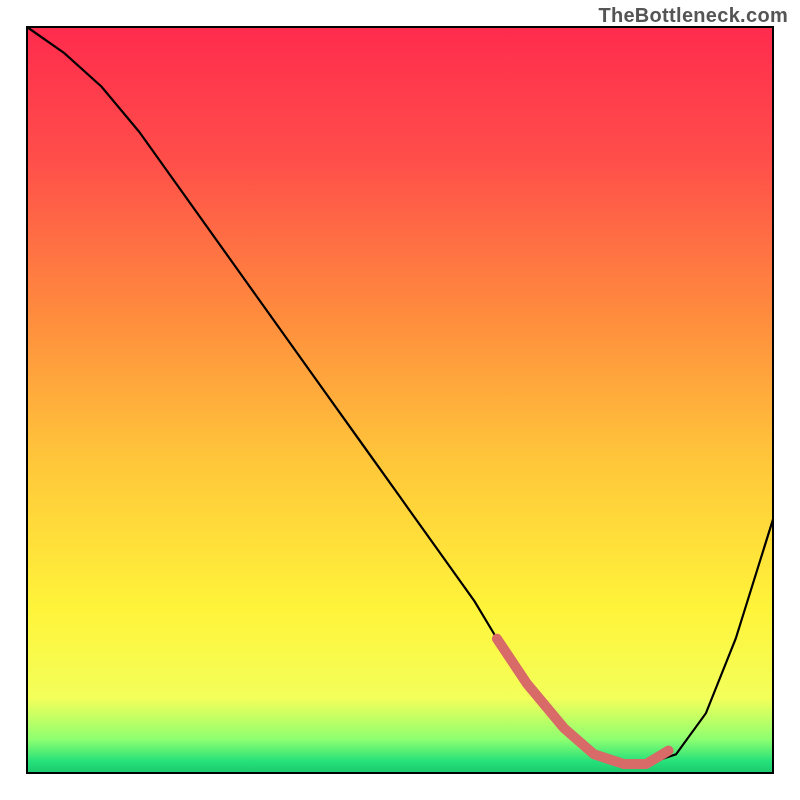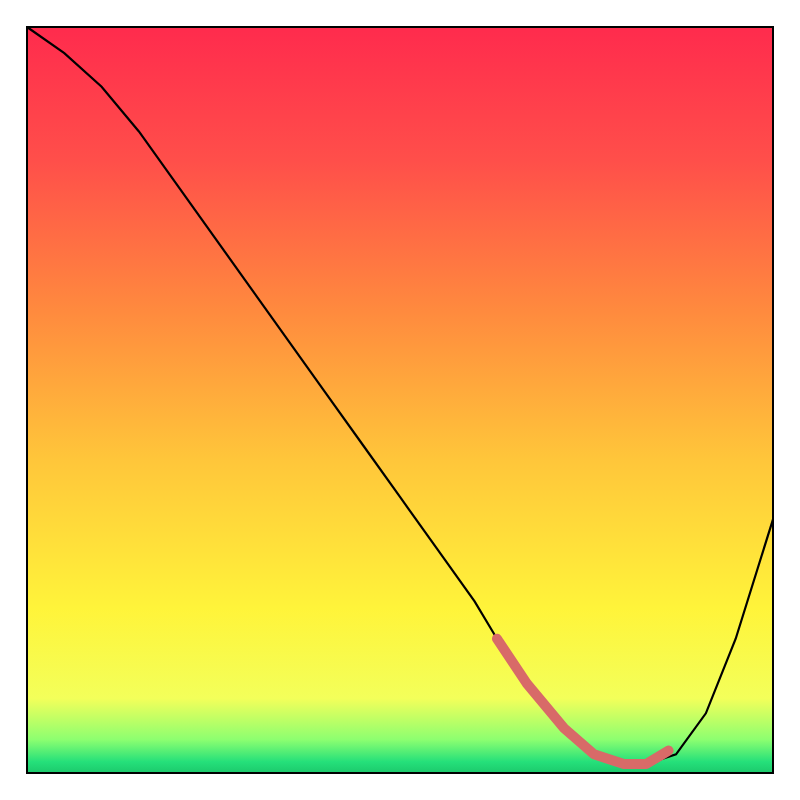--- a/index.html
+++ b/index.html
@@ -28,20 +28,21 @@
   svg.plot {
     position: absolute;
     top: 0;
     left: 0;
   }
 </style>
 </head>
 <body>
 
 <div class="chart-container">
+  <div class="watermark">TheBottleneck.com</div>
 
   <svg class="plot" width="800" height="800" viewBox="0 0 800 800">
     <defs>
       <linearGradient id="bg-grad" x1="0" y1="0" x2="0" y2="1">
           <stop offset="0%" stop-color="#ff2b4d"></stop>
           <stop offset="18%" stop-color="#ff4f4a"></stop>
           <stop offset="38%" stop-color="#ff8a3e"></stop>
           <stop offset="57.99999999999999%" stop-color="#ffc63a"></stop>
           <stop offset="78%" stop-color="#fff43a"></stop>
           <stop offset="90%" stop-color="#f3ff5a"></stop>

